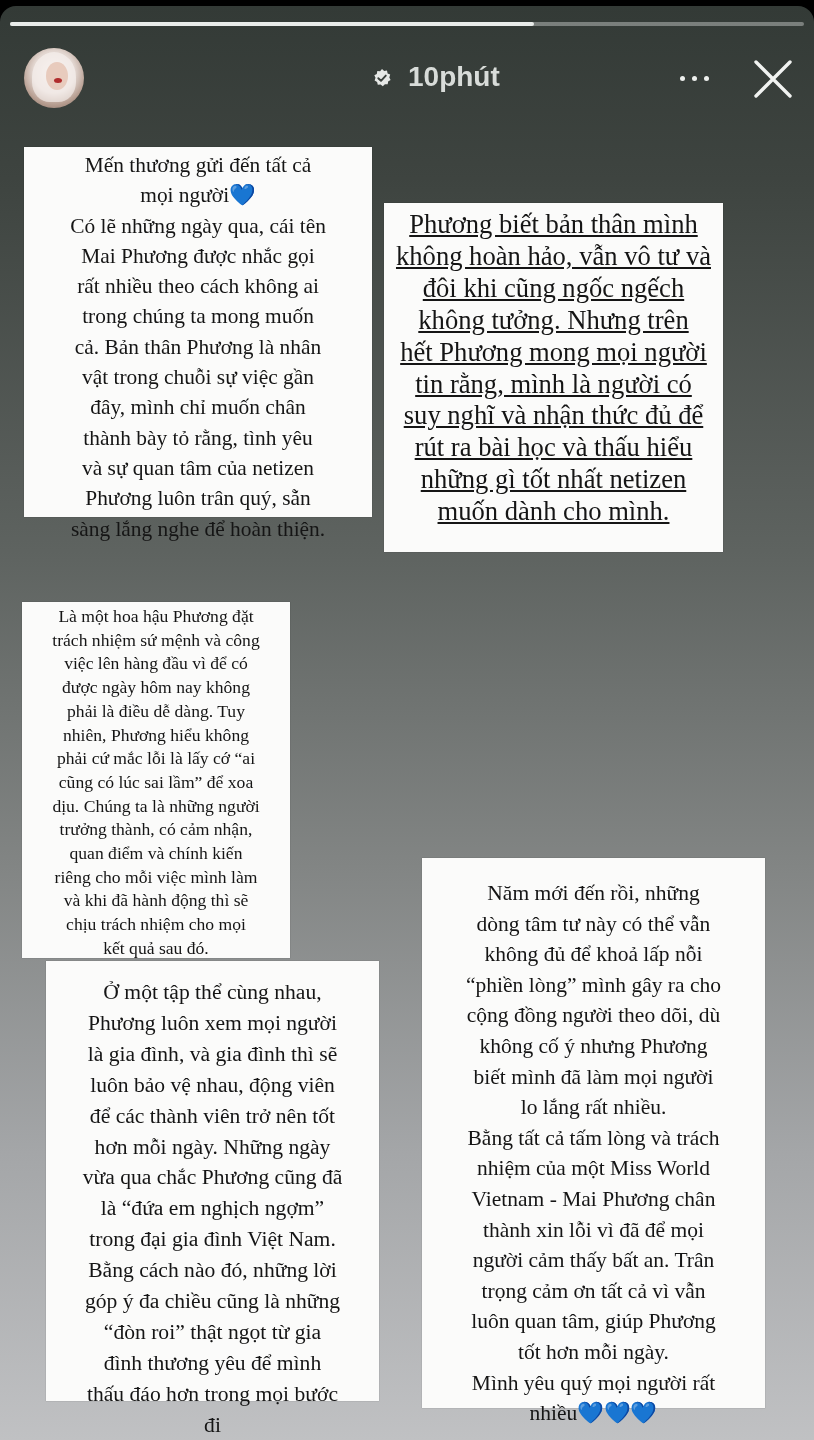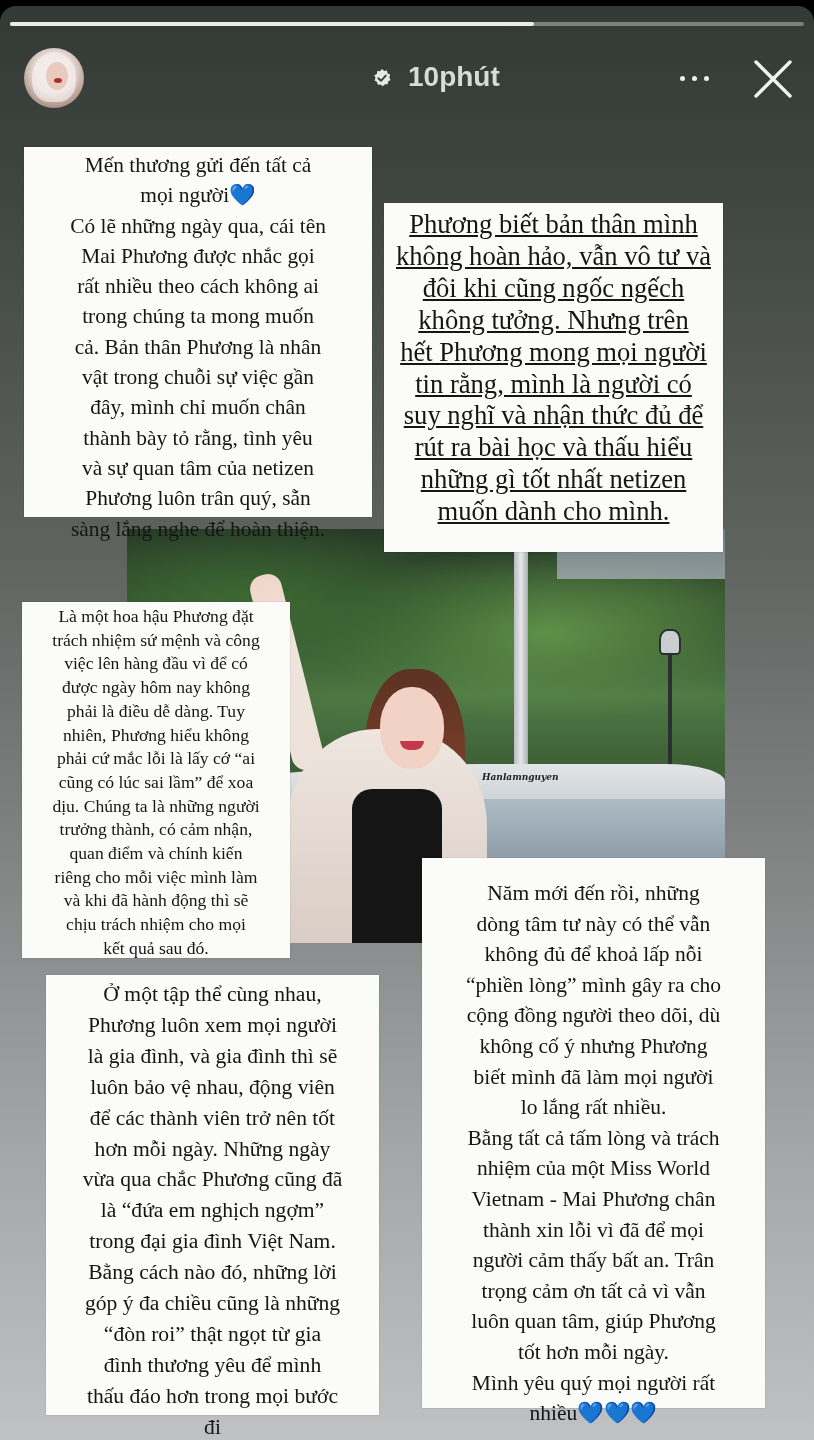--- a/index.html
+++ b/index.html
@@ -43,21 +43,21 @@
 
   .box {
     position: absolute; background: #fbfbfa; color: #151515;
     font-family: "Liberation Serif", "DejaVu Serif", serif; text-align: center;
     box-shadow: 0 0 1px rgba(0,0,0,0.3);
   }
   .box p { white-space: pre-line; }
   .box1 { left: 24px; top: 141px; width: 348px; height: 370px; padding: 3px 22px 0; font-size: 21.4px; line-height: 30.3px; }
   .box2 { left: 384px; top: 197px; width: 339px; height: 349px; padding: 6px 6px 0; font-size: 26.6px; line-height: 31.9px; text-decoration: underline; }
   .box3 { left: 22px; top: 565px; width: 268px; height: 356px; padding: 3px 20px 0; font-size: 17.6px; line-height: 23.7px; margin-top: 31px; }
-  .box4 { left: 46px; top: 955px; width: 333px; height: 440px; padding: 4px 4px 0; font-size: 21.6px; line-height: 30.9px; margin-top: 14px; }
+  .box4 { left: 46px; top: 955px; width: 333px; height: 440px; padding: 16px 4px 0; font-size: 21.6px; line-height: 30.9px; }
   .box5 { left: 422px; top: 852px; width: 343px; height: 550px; padding: 20px 4px 0; font-size: 21.5px; line-height: 30.6px; }
 
   .photo {
     position: absolute; left: 127px; top: 523px; width: 598px; height: 414px; overflow: hidden;
     background: linear-gradient(180deg, #1f2a22 0%, #2f4a2e 22%, #4f7a45 40%, #3c5e35 58%, #6a7a6a 72%, #c8ccd0 80%, #9aa2aa 100%);
   }
   .photo .trees1 { position:absolute; left: 0; top: 0; width: 598px; height: 260px;
     background: radial-gradient(ellipse at 20% 30%, #3e6b33 0%, rgba(62,107,51,0) 45%),
                 radial-gradient(ellipse at 70% 40%, #5f9148 0%, rgba(95,145,72,0) 40%),
                 radial-gradient(ellipse at 90% 30%, #3a5a30 0%, rgba(58,90,48,0) 35%); }
@@ -100,36 +100,20 @@
     <div class="more-btn">
       <span style="left:2px"></span>
       <span style="left:14px"></span>
       <span style="left:26px"></span>
     </div>
     <svg class="close-btn" viewBox="0 0 42 42">
       <path d="M4 4 L38 38 M38 4 L4 38" stroke="#f1f3f1" stroke-width="3.4" stroke-linecap="round"></path>
     </svg>
   </div>
 
-  <div class="photo">
-    <div class="trees1"></div>
-    <div class="building"></div>
-    <div class="pole"></div>
-    <div class="lamp"></div>
-    <div class="lamp-head"></div>
-    <div class="car"></div>
-    <div class="windshield"></div>
-    <div class="arm"></div>
-    <div class="hair"></div>
-    <div class="person-jacket"></div>
-    <div class="person-top"></div>
-    <div class="face"></div>
-    <div class="smile"></div>
-    <div class="watermark">Hanlamnguyen</div>
-  </div>
 
   <div class="box box1">
     <p>Mến thương gửi đến tất cả
 mọi người💙
 Có lẽ những ngày qua, cái tên
 Mai Phương được nhắc gọi
 rất nhiều theo cách không ai
 trong chúng ta mong muốn
 cả. Bản thân Phương là nhân
 vật trong chuỗi sự việc gần

